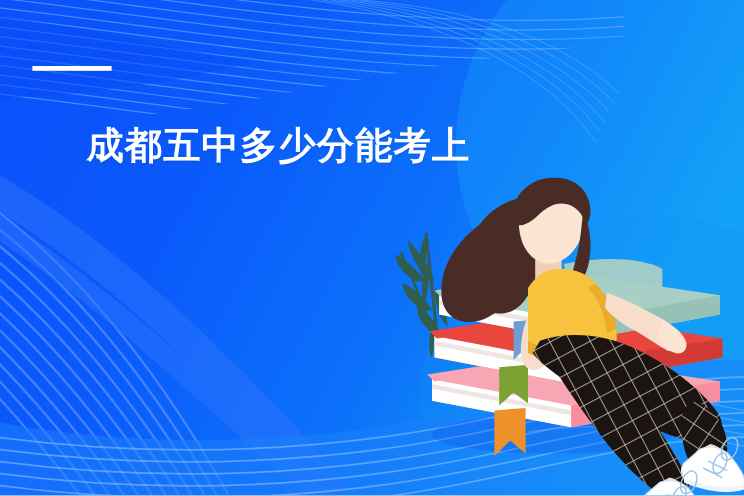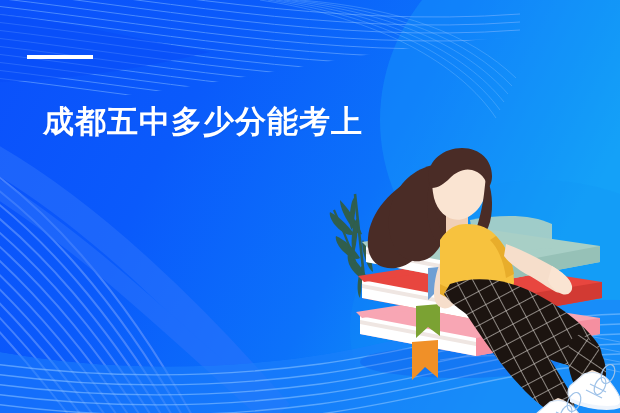--- a/index.html
+++ b/index.html
@@ -32,21 +32,21 @@
     left: 27px;
     top: 55px;
     width: 66px;
     height: 4px;
     background: #ffffff;
   }
 
   
   .title {
     position: absolute;
-    left: 43px;
+    left: 72px;
     top: 102px;
     width: 420px;
     color: #ffffff;
     font-size: 31px;
     font-weight: 700;
     letter-spacing: 1px;
     line-height: 1.32;
     white-space: nowrap;
     text-shadow: 0 1px 2px rgba(0,0,0,0.06);
   }

